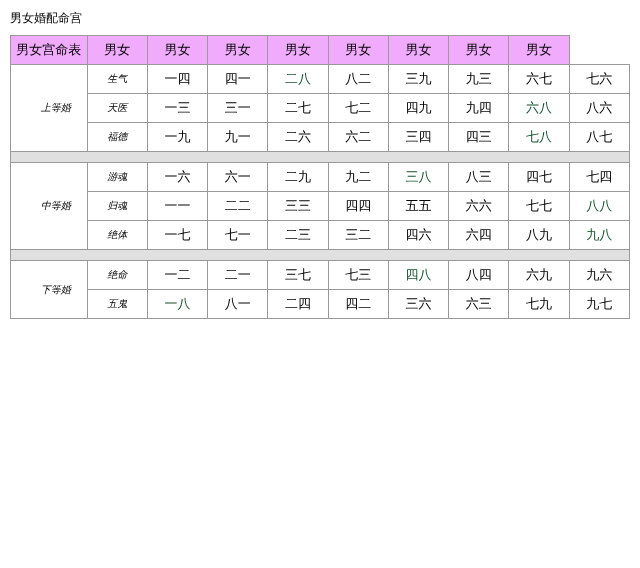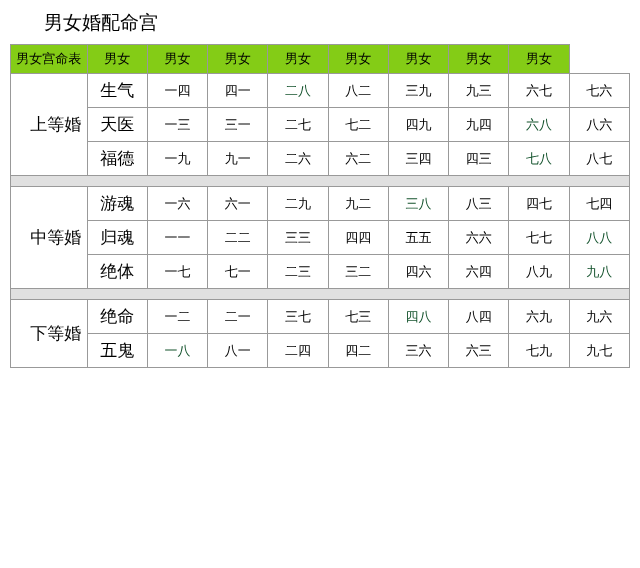--- a/index.html
+++ b/index.html
@@ -4,47 +4,47 @@
   <style>
     * { box-sizing: border-box; margin: 0; padding: 0; }
     body {
       font-family: "SimSun", "宋体", serif;
       font-size: 13px;
       background: #fff;
       padding: 10px;
       width: 640px;
     }
     .page-title {
-      font-size: 19px;
+      font-size: 12px;
       margin-bottom: 8px;
       color: #000;
-      margin-left: 34px;
     }
     table {
       border-collapse: collapse;
       width: 100%;
     }
     td, th {
       border: 1px solid #999;
       text-align: center;
       padding: 5px 2px;
       min-width: 55px;
       color: #000;
     }
     .red { color: #14532d; }
     .header-row td {
-      background: #84cc16;
+      background: #f0abfc;
       font-weight: normal;
     }
     .grade-cell {
       font-size: 13px;
       padding-left: 16px;
     }
     .rowspan-label {
-      font-size: 17px;
+      font-size: 10px;
+      font-style: italic;
     }
   </style>
 </head>
 <body>
 
 <div class="page-title">男女婚配命宫</div>
 
 <table>
   <thead>
     <tr class="header-row">

